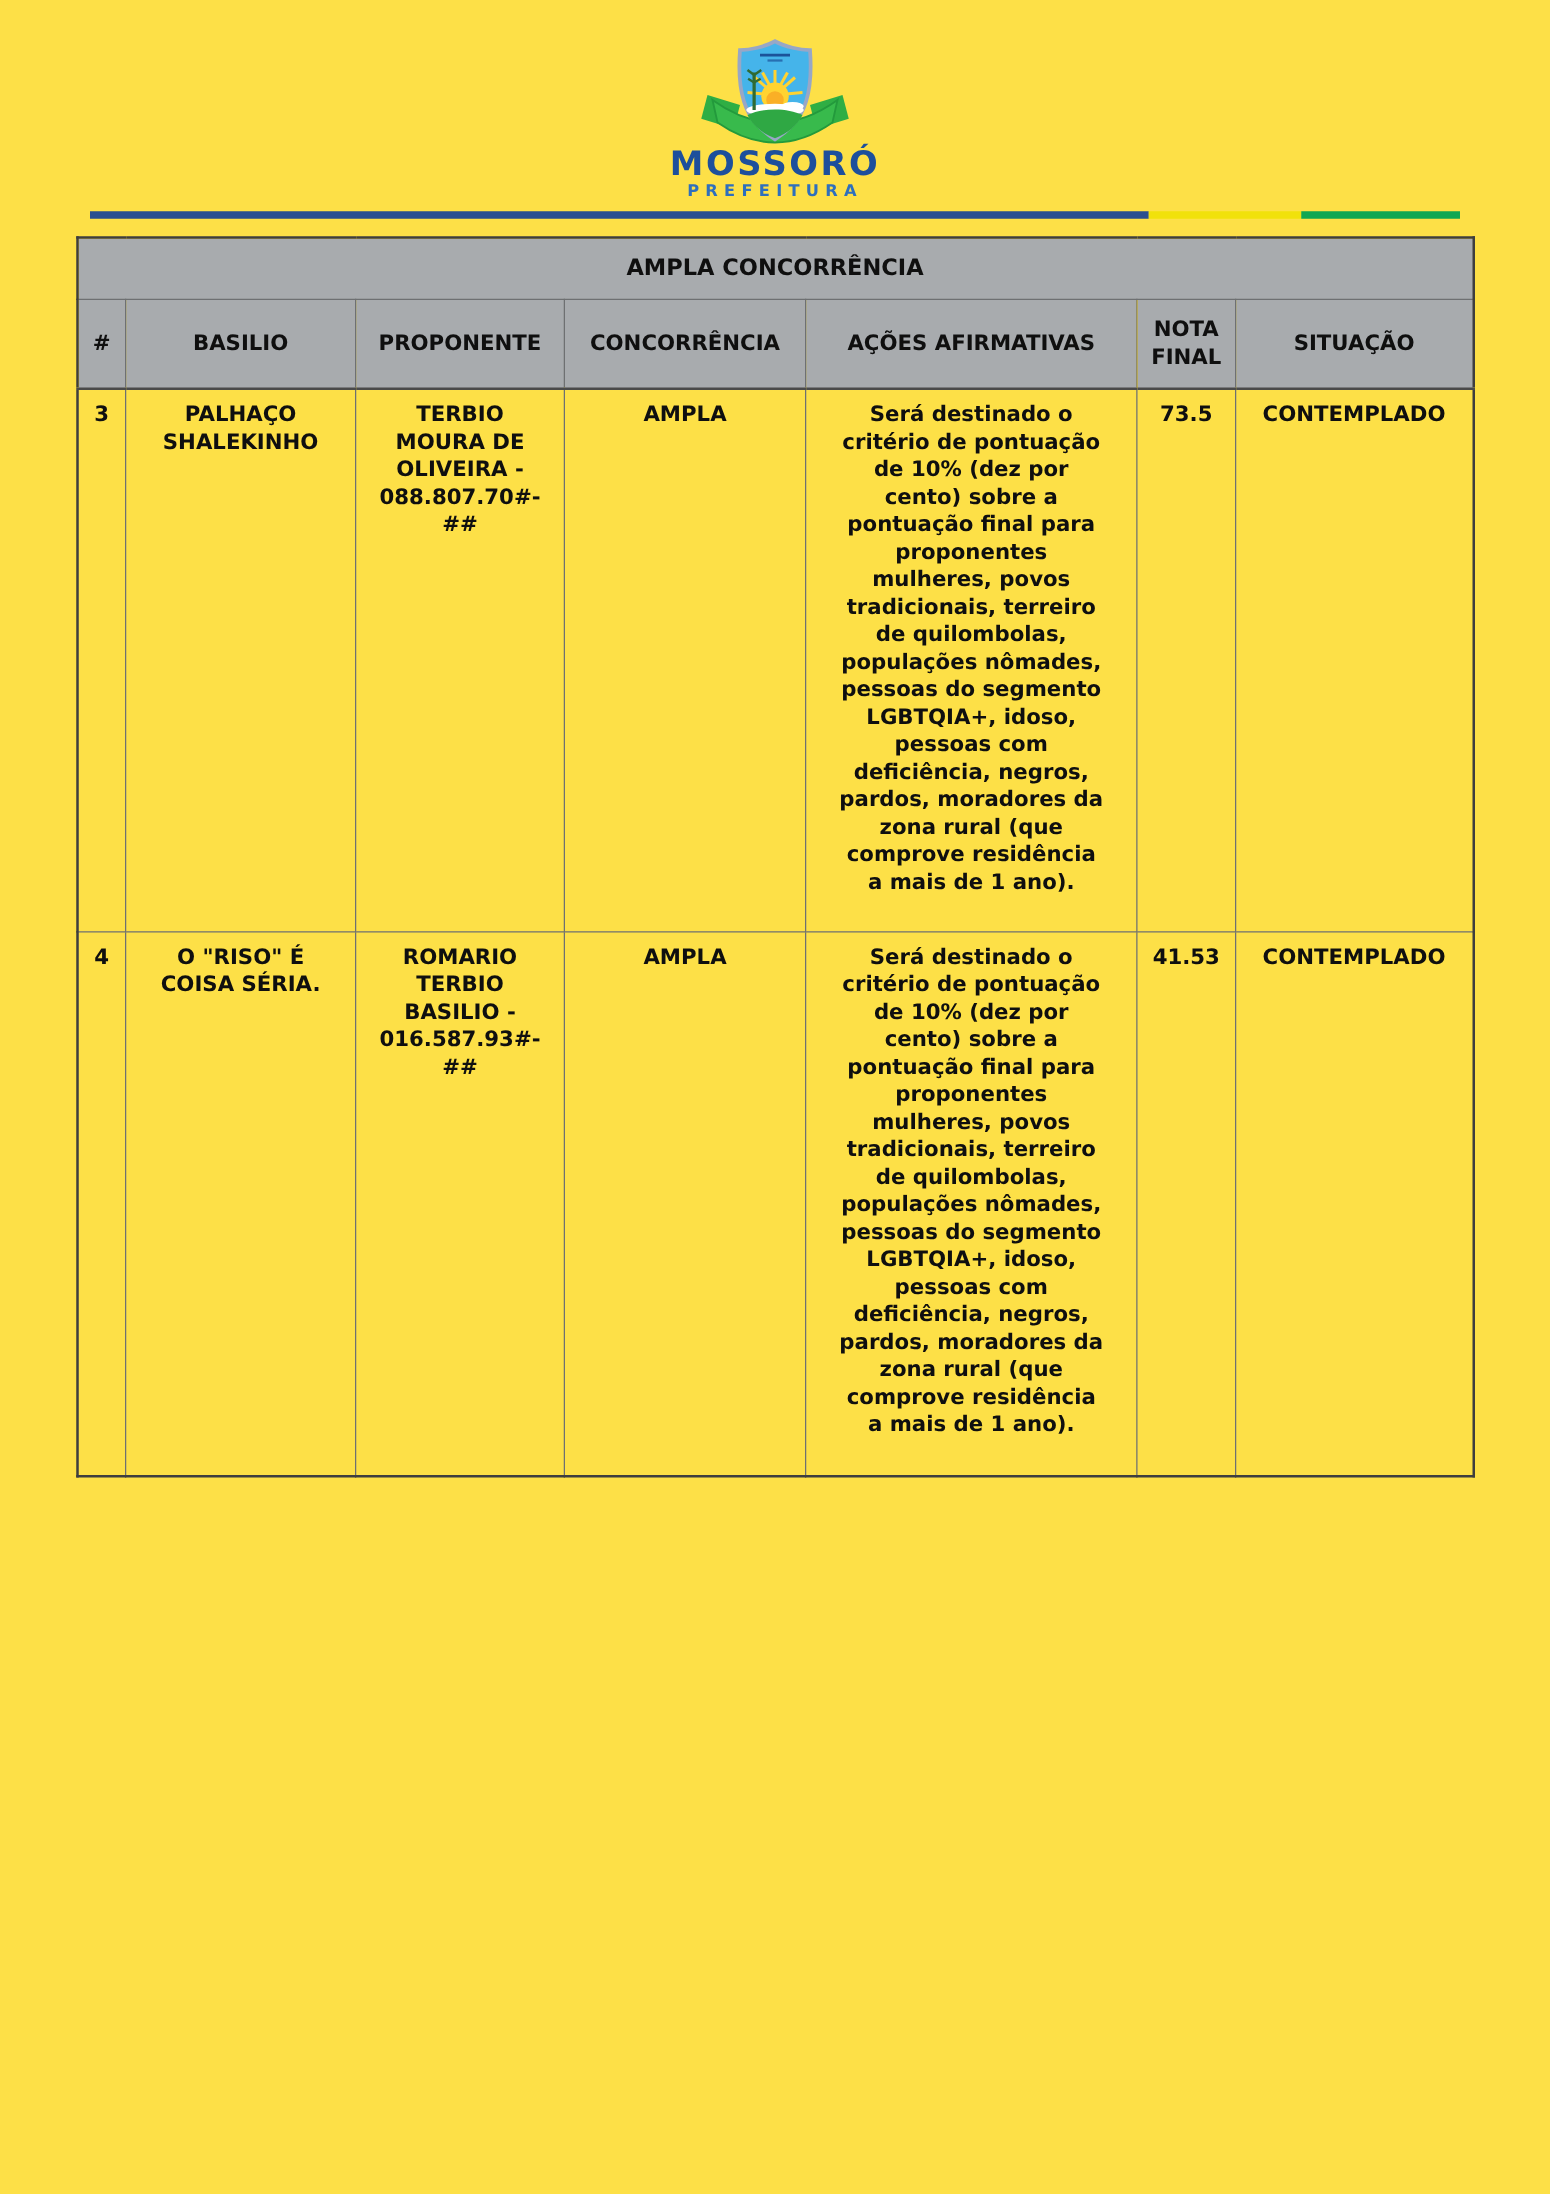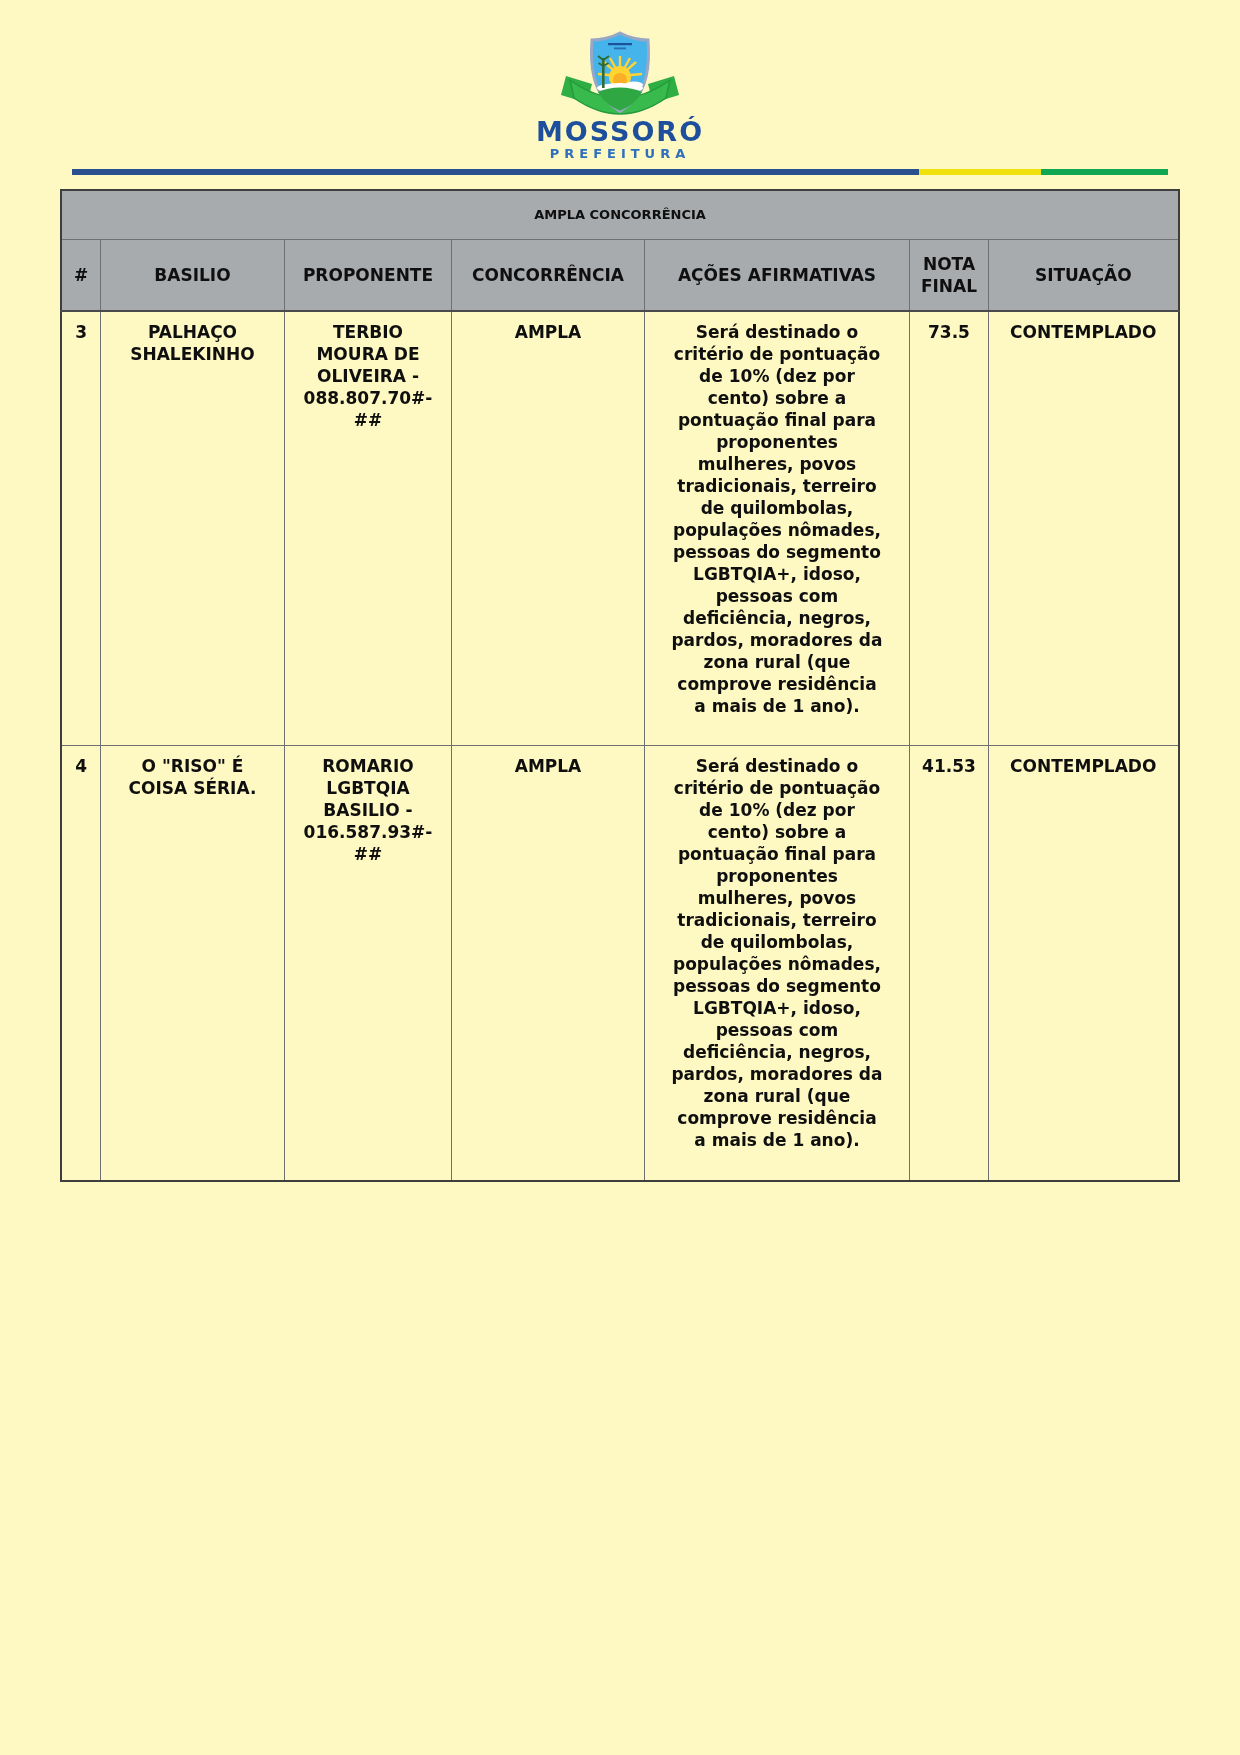--- a/index.html
+++ b/index.html
@@ -1,17 +1,17 @@
 <!DOCTYPE html>
 <html><head>
 <meta charset="utf-8">
 <style>
   html,body{margin:0;padding:0;background:#ffffff;}
   body{width:1240px;height:1755px;font-family:"DejaVu Sans","Liberation Sans",sans-serif;}
-  .page{position:relative;width:1240px;height:1755px;background:#fef9c3;overflow:hidden;}
+  .page{position:relative;width:1240px;height:1755px;background:#fde047;overflow:hidden;}
 
   
   .doc-header{text-align:center;}
   .crest{display:block;margin:30px auto 0;}
   .city-name{margin-top:0;font-size:27px;font-weight:bold;color:#1d4f9c;letter-spacing:2px;line-height:28px;}
   .city-sub{font-size:13px;color:#2e6fbd;letter-spacing:5px;line-height:16px;font-weight:bold;text-align:center;}
   .doc-title{margin-top:7px;font-size:27px;line-height:32px;color:#373737;font-weight:bold;letter-spacing:1px;
              font-family:"Liberation Sans","DejaVu Sans",sans-serif;}
 
   
@@ -19,21 +19,21 @@
   .tricolor .seg-blue{width:77.3%;background:#2a4f8f;}
   .tricolor .seg-yellow{width:11.1%;background:#f1e10b;}
   .tricolor .seg-green{width:11.6%;background:#10a752;}
 
   
   table.results{border-collapse:collapse;table-layout:fixed;width:1117px;margin:14px auto 0;
                 font-size:17px;line-height:22px;color:#0f0f0f;}
   table.results th,table.results td{border:1px solid #6e7072;font-weight:bold;text-align:center;
                 white-space:pre-line;overflow:hidden;}
   table.results{border:2px solid #3e3e3e;}
-  th.table-title{background:#a8abae;height:46px;font-size:13px;border-bottom:2px solid #4a4a4a;}
+  th.table-title{background:#a8abae;height:46px;font-size:18px;border-bottom:2px solid #4a4a4a;}
   tr.cols th{background:#a8abae;height:62px;vertical-align:middle;padding:4px 6px;border-bottom:2px solid #4a4a4a;}
   tbody td{vertical-align:top;padding:9px 6px;}
   tr.row-a td{height:415px;}
   tr.row-b td{height:416px;}
 </style>
 </head>
 <body>
 
 <div class="page">
 
@@ -142,21 +142,21 @@
 comprove residência
 a mais de 1 ano).</td>
         <td>73.5</td>
         <td>CONTEMPLADO</td>
       </tr>
       <tr class="row-b">
         <td>4</td>
         <td>O "RISO" É
 COISA SÉRIA.</td>
         <td>ROMARIO
-LGBTQIA
+TERBIO
 BASILIO -
 016.587.93#-
 ##</td>
         <td>AMPLA</td>
         <td>Será destinado o
 critério de pontuação
 de 10% (dez por
 cento) sobre a
 pontuação final para
 proponentes

